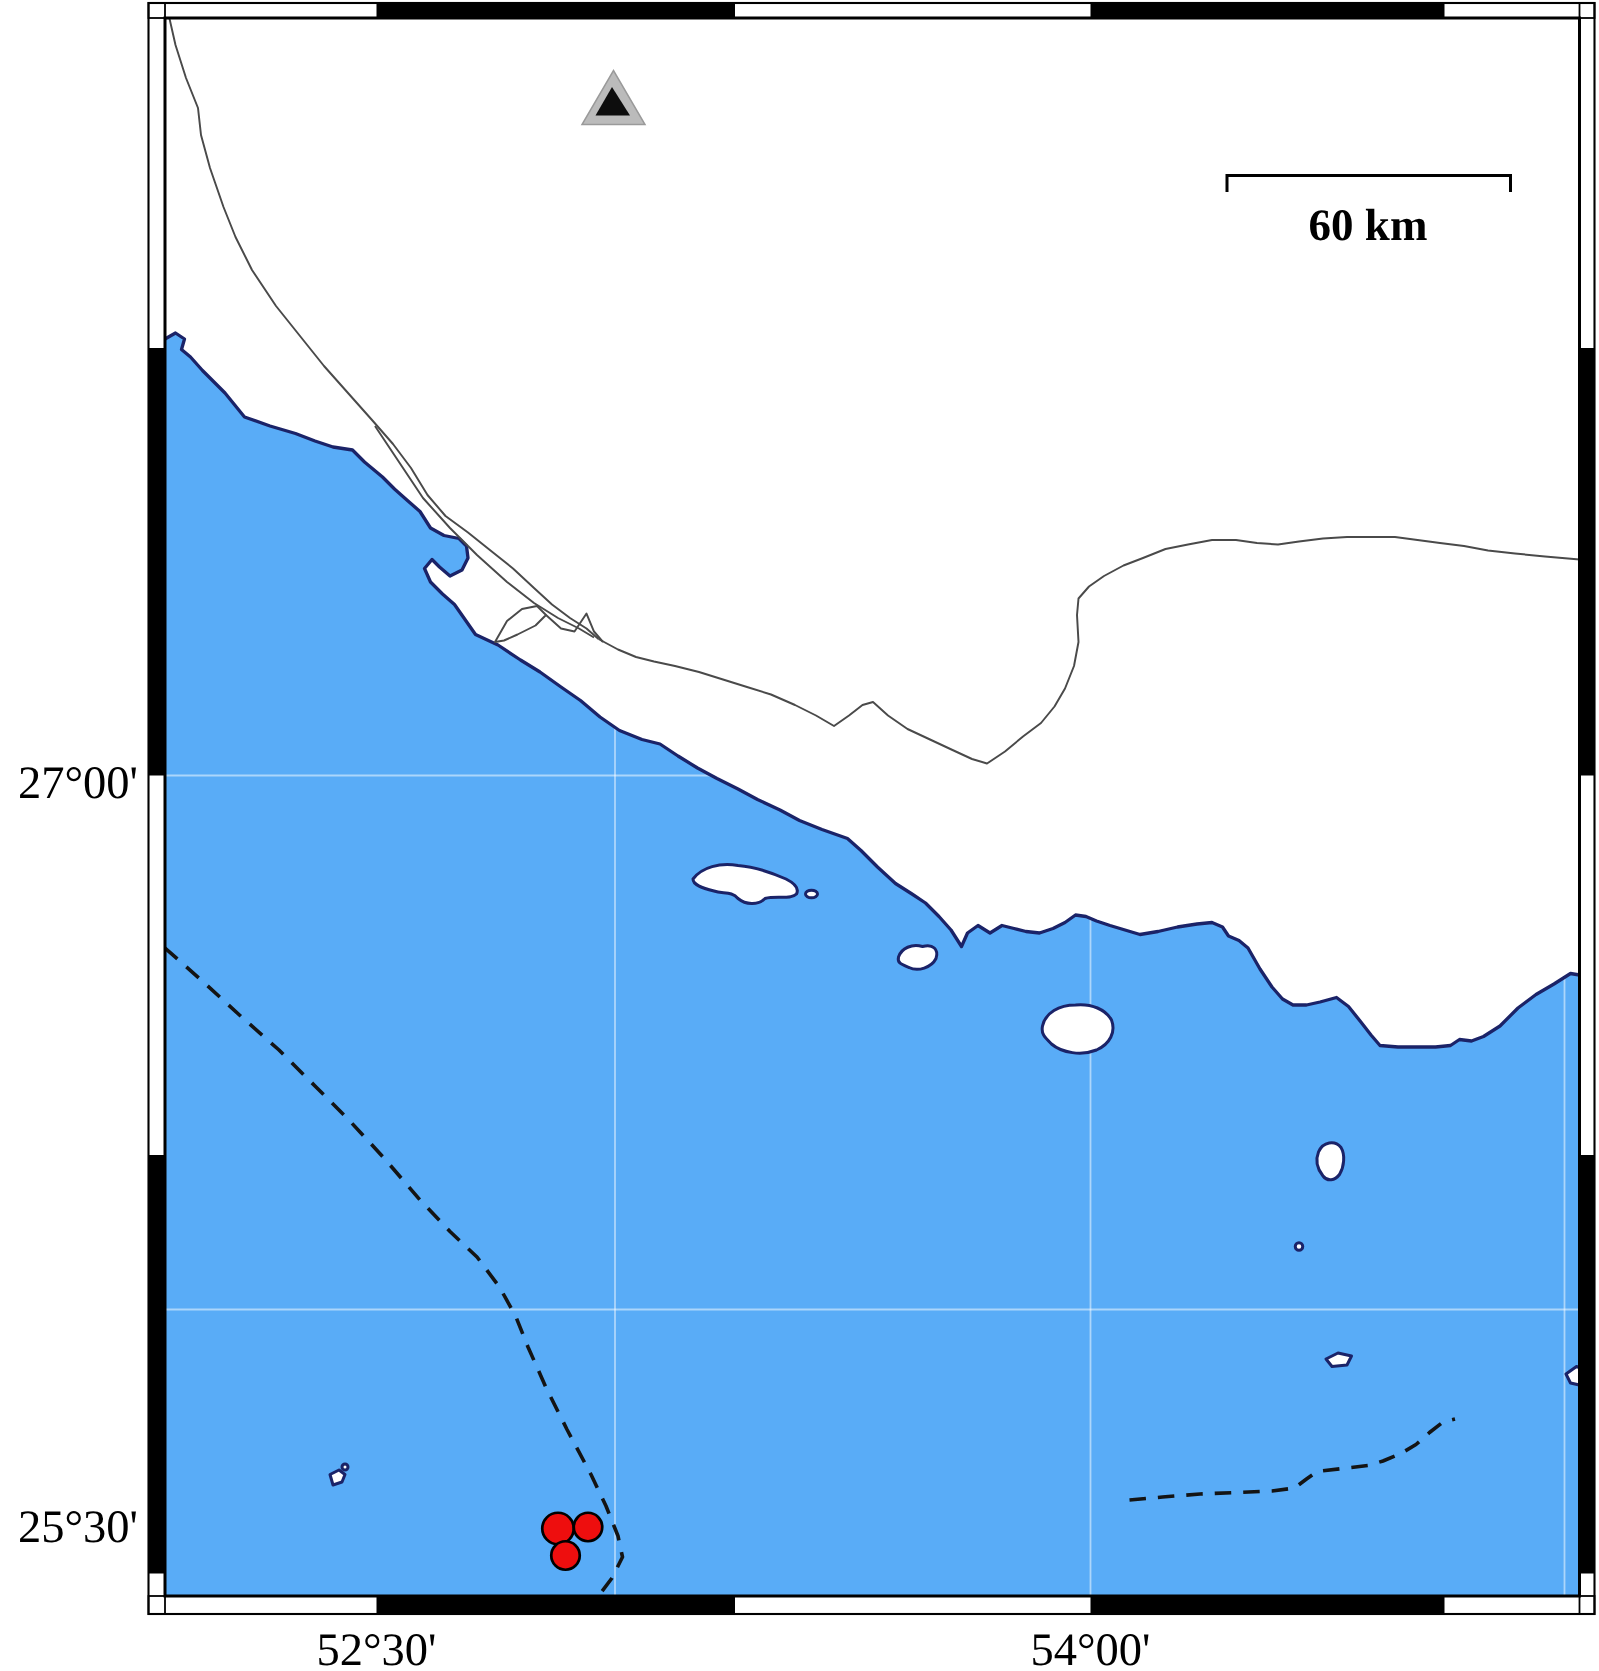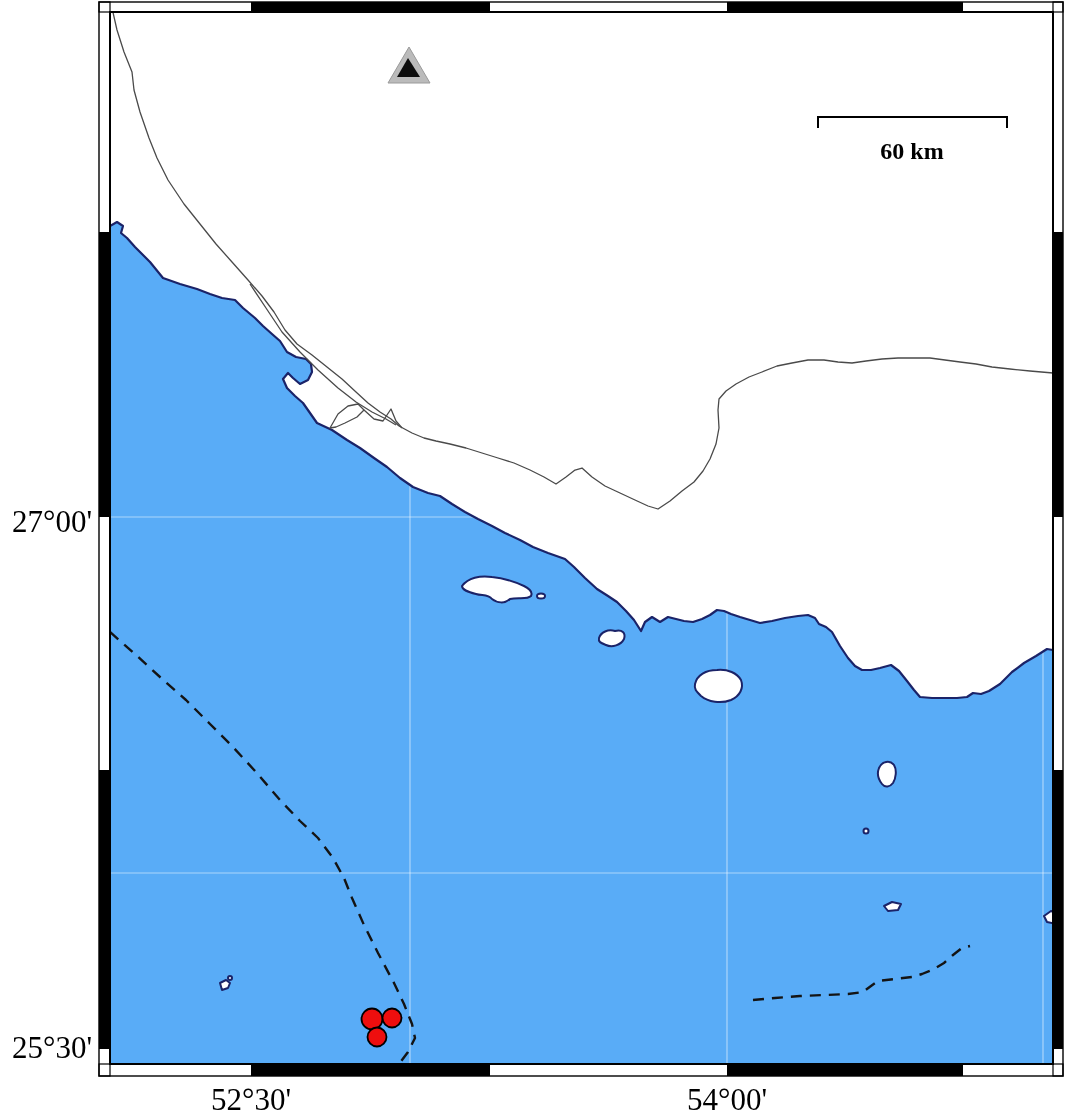--- a/index.html
+++ b/index.html
@@ -17,21 +17,21 @@
     font-size:31px;
     color:#000;
     line-height:36px;
     white-space:nowrap;
   }
   .axis-left{width:92px;text-align:right;left:0;}
   .axis-bottom{width:180px;text-align:center;}
   .scale-label{
     position:absolute;
     font-weight:bold;
-    font-size:24px;
+    font-size:30px;
     color:#000;
     width:180px;text-align:center;
     line-height:34px;
   }
 </style>
 </head>
 <body>
 
 <div class="canvas">
 
@@ -168,19 +168,19 @@
         <rect x="1053" y="2" width="10" height="10"></rect>
         <rect x="99" y="1064" width="11" height="12"></rect>
         <rect x="1053" y="1064" width="10" height="12"></rect>
       </g>
     </g>
 
     <path d="M818,128 L818,117 L1007,117 L1007,128" fill="none" stroke="#000000" stroke-width="2"></path>
   </svg>
 
   <div class="axis-label axis-left" style="top:504px;">27°00'</div>
-  <div class="axis-label axis-left" style="top:1030px;">25°30'</div>
+  <div class="axis-label axis-left" style="top:1000px;">25°30'</div>
 
   <div class="axis-label axis-bottom" style="left:161px;top:1082px;">52°30'</div>
   <div class="axis-label axis-bottom" style="left:637px;top:1082px;">54°00'</div>
 
   <div class="scale-label" style="left:822px;top:134px;">60 km</div>
 </div>
 
 </body></html>

